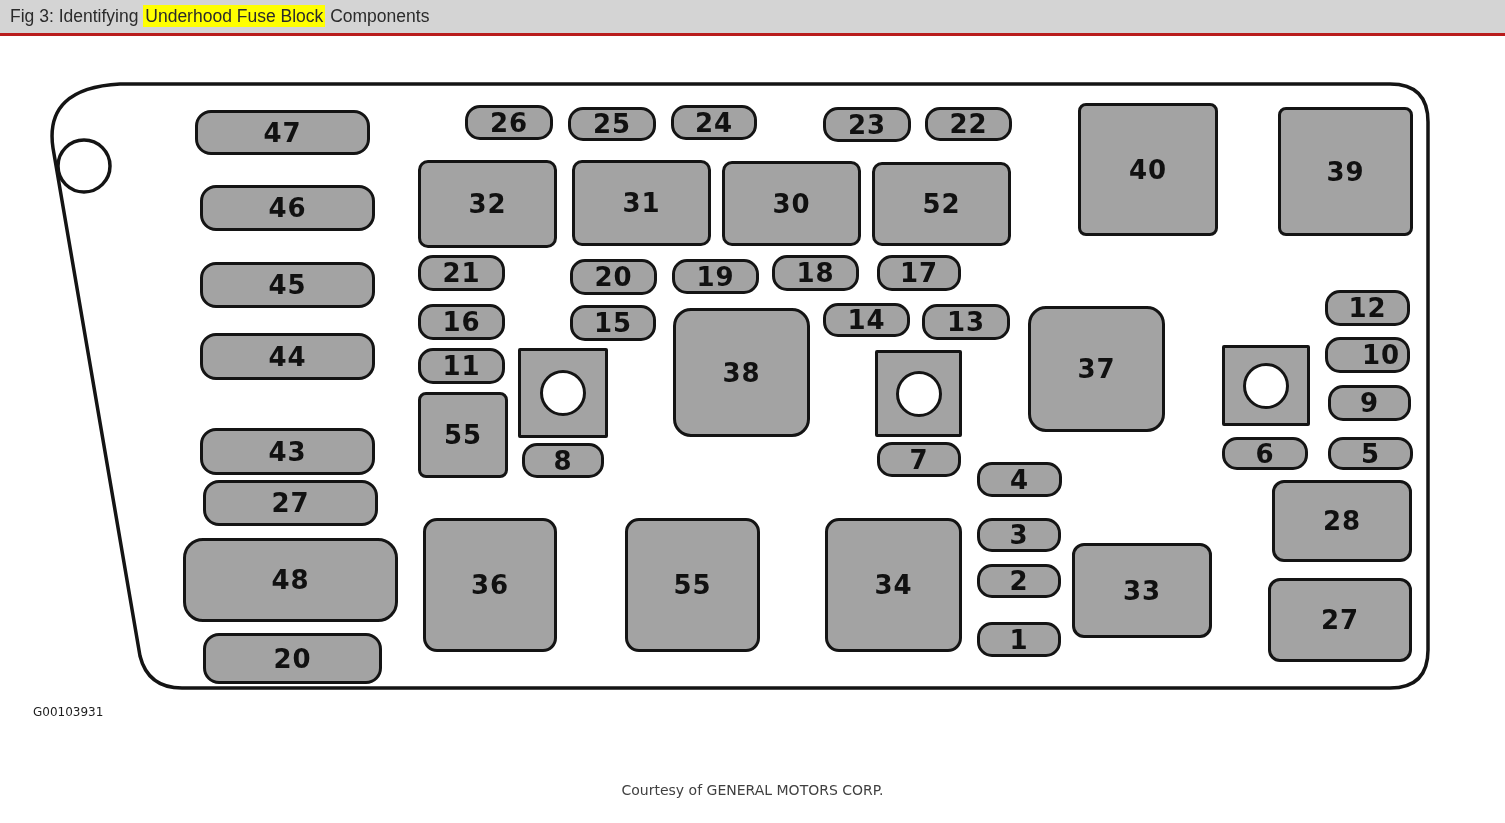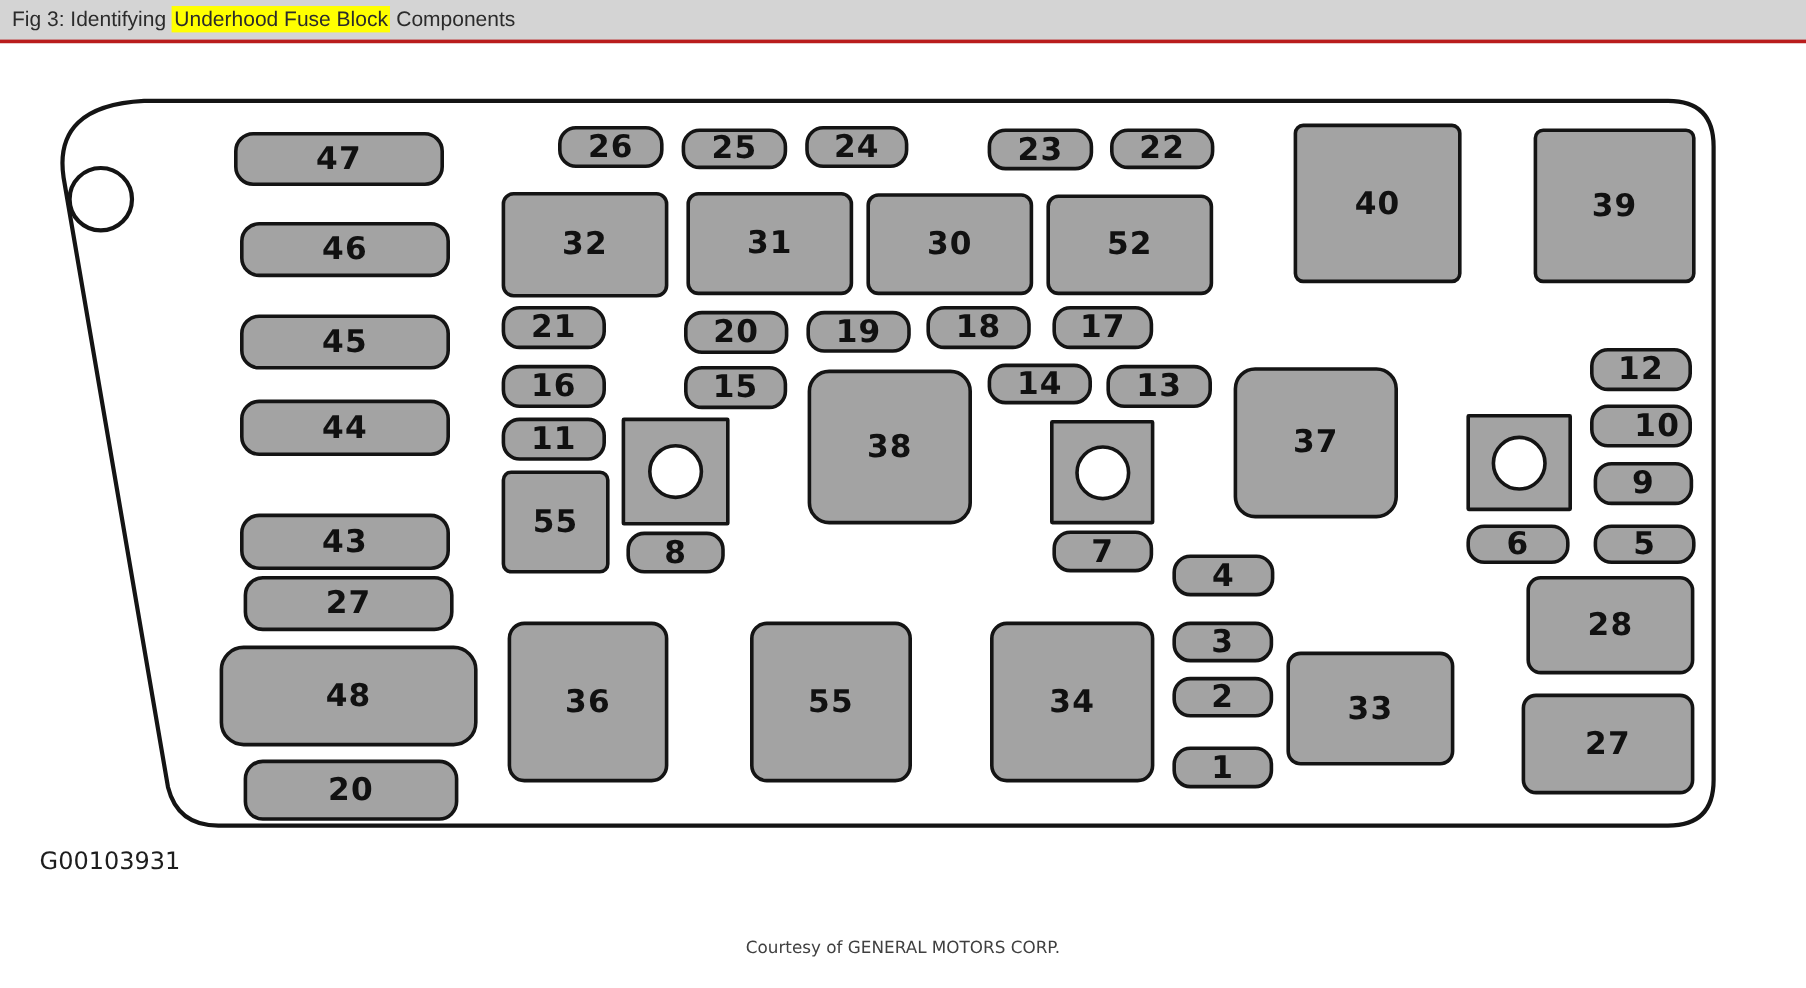--- a/index.html
+++ b/index.html
@@ -22,21 +22,21 @@
     display: flex; align-items: center; justify-content: center;
     font-weight: bold; font-size: 26px; color: #111;
     font-family: "DejaVu Sans", sans-serif; letter-spacing: 1px;
   }
   .box.relay { border-radius: 2px; }
   .relay .circle {
     width: 46px; height: 46px; border: 3px solid #141414; border-radius: 50%;
     background: #fff;
   }
   .figcode {
-    position: absolute; left: 33px; top: 705px; font-size: 20px; color: #1d1d1d;
+    position: absolute; left: 33px; top: 705px; font-size: 12px; color: #1d1d1d;
     font-family: "DejaVu Sans", sans-serif;
   }
   .credit {
     position: absolute; left: 0; top: 782px; width: 1505px; text-align: center;
     font-size: 14px; color: #404040; font-family: "DejaVu Sans", sans-serif;
   }
 </style>
 </head>
 <body>
 

